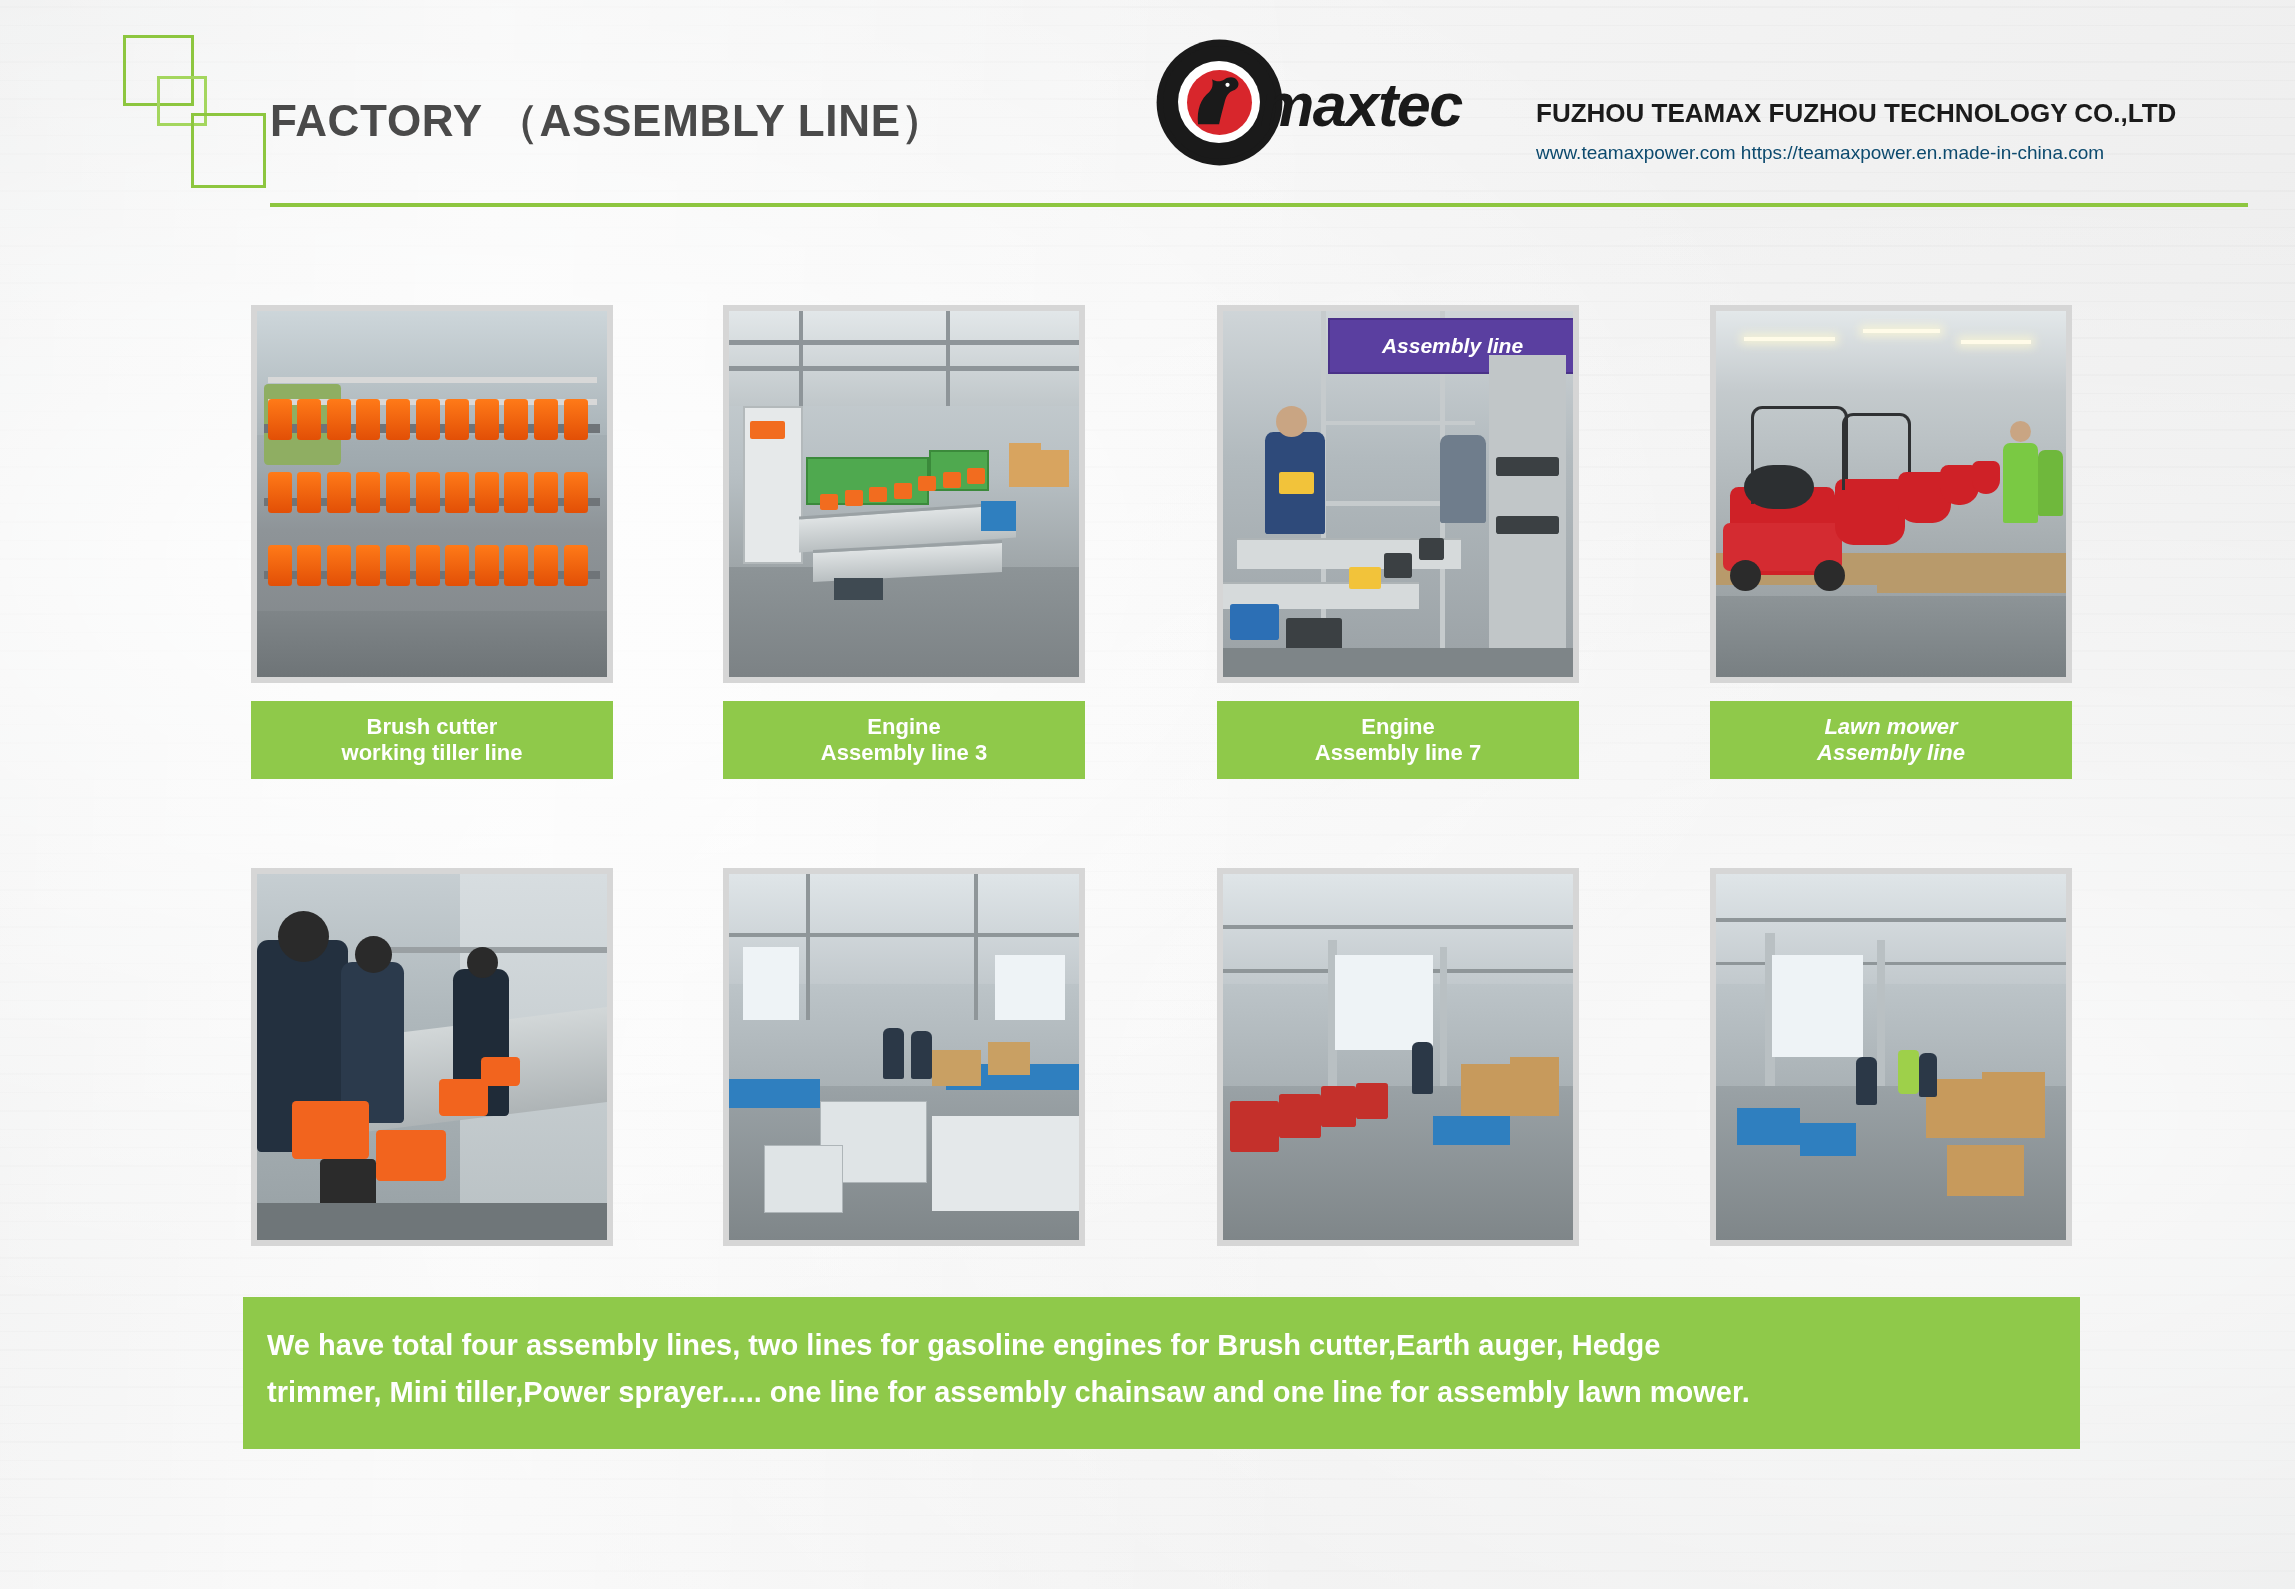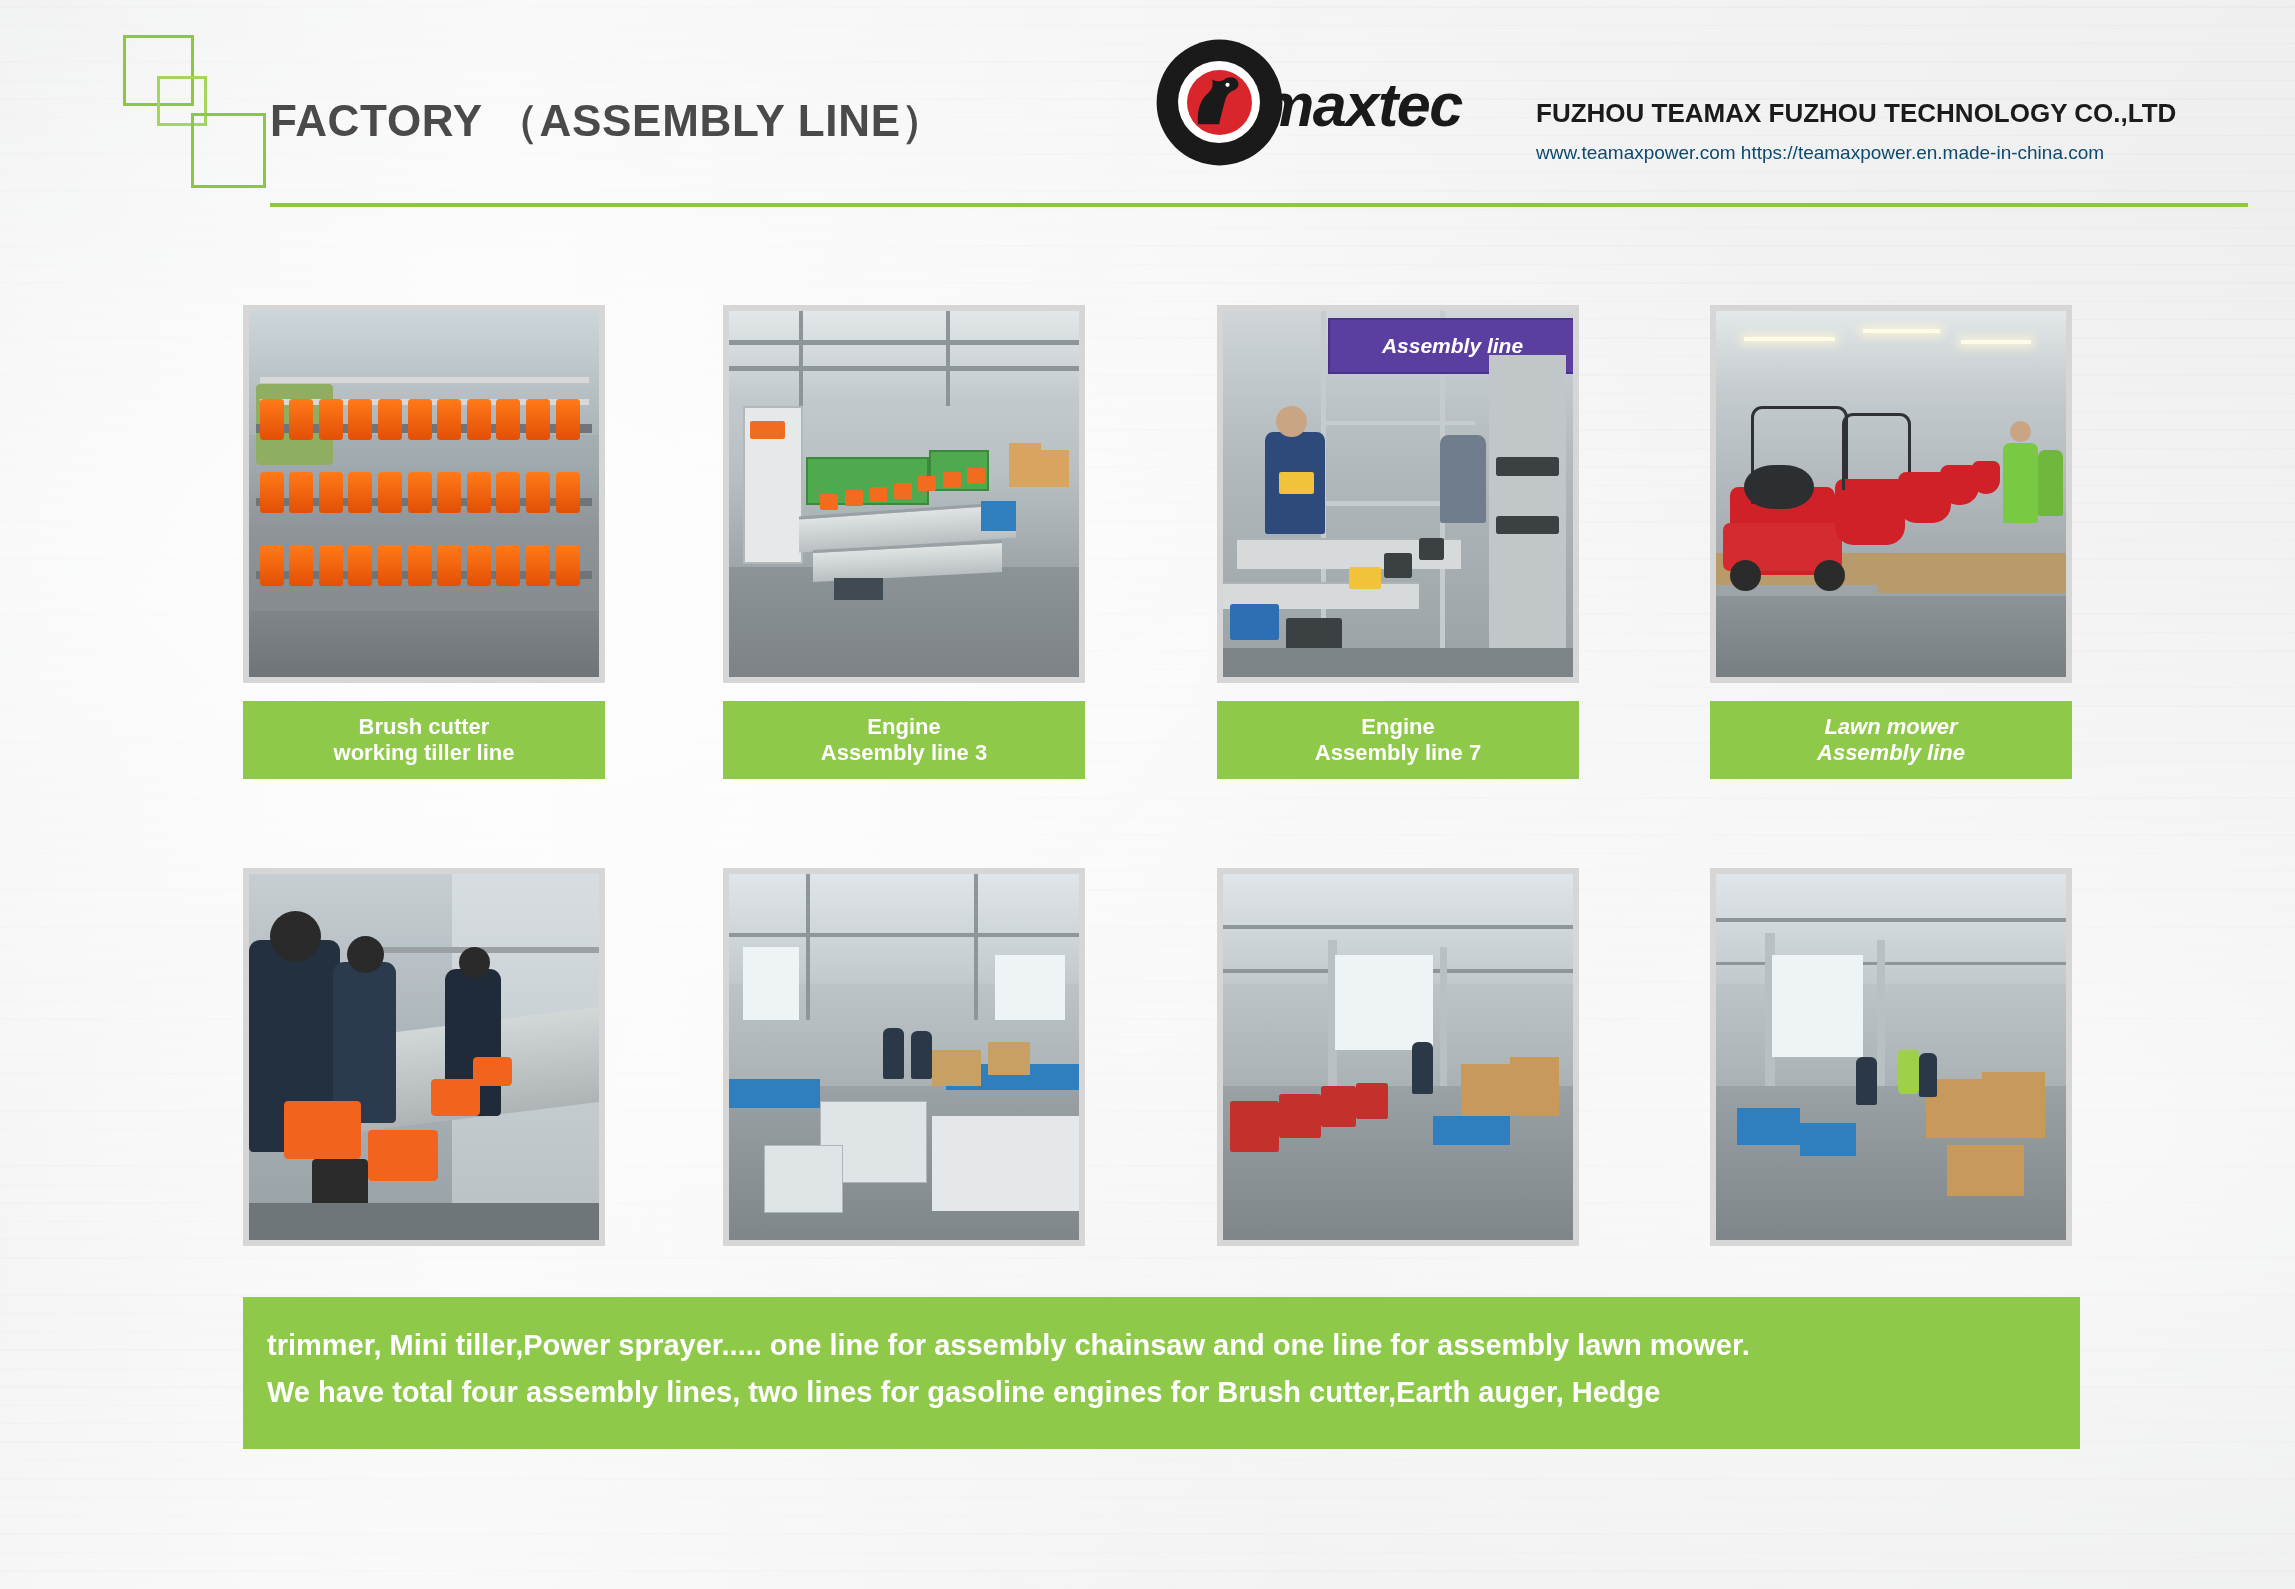--- a/index.html
+++ b/index.html
@@ -175,21 +175,21 @@
     position: absolute;
     left: 243px;
   }
   .row1 { top: 305px; }
   .row2 { top: 868px; }
 
   .cell {
     position: absolute;
     width: 362px;
   }
-  .cell.c0 { left: 0px; }
+  .cell.c0 { left: 8px; }
   .cell.c1 { left: 480px; }
   .cell.c2 { left: 974px; }
   .cell.c3 { left: 1467px; font-style: italic; }
 
   .photo {
     position: relative;
     width: 362px;
     height: 378px;
     border: 6.4px solid #d6d6d6;
     background: #9aa3a8;
@@ -606,17 +606,17 @@
           <div class="hall-crate" style="left:66%;top:74%;width:22%;height:14%"></div>
           <div class="hall-vest" style="left:52%;top:48%;width:6%;height:12%"></div>
           <div class="hall-person" style="left:40%;top:50%;width:6%;height:13%"></div>
           <div class="hall-person" style="left:58%;top:49%;width:5%;height:12%"></div>
         </div>
       </div>
     </div>
   </div>
 
   <div class="footer-note">
+    <div>We have total four assembly lines, two lines for gasoline engines for Brush cutter,Earth auger, Hedge</div>
     <div>trimmer, Mini tiller,Power sprayer..... one line for assembly chainsaw and one line for assembly lawn mower.</div>
-    <div>We have total four assembly lines, two lines for gasoline engines for Brush cutter,Earth auger, Hedge</div>
   </div>
 </div>
 
 
 </body></html>

